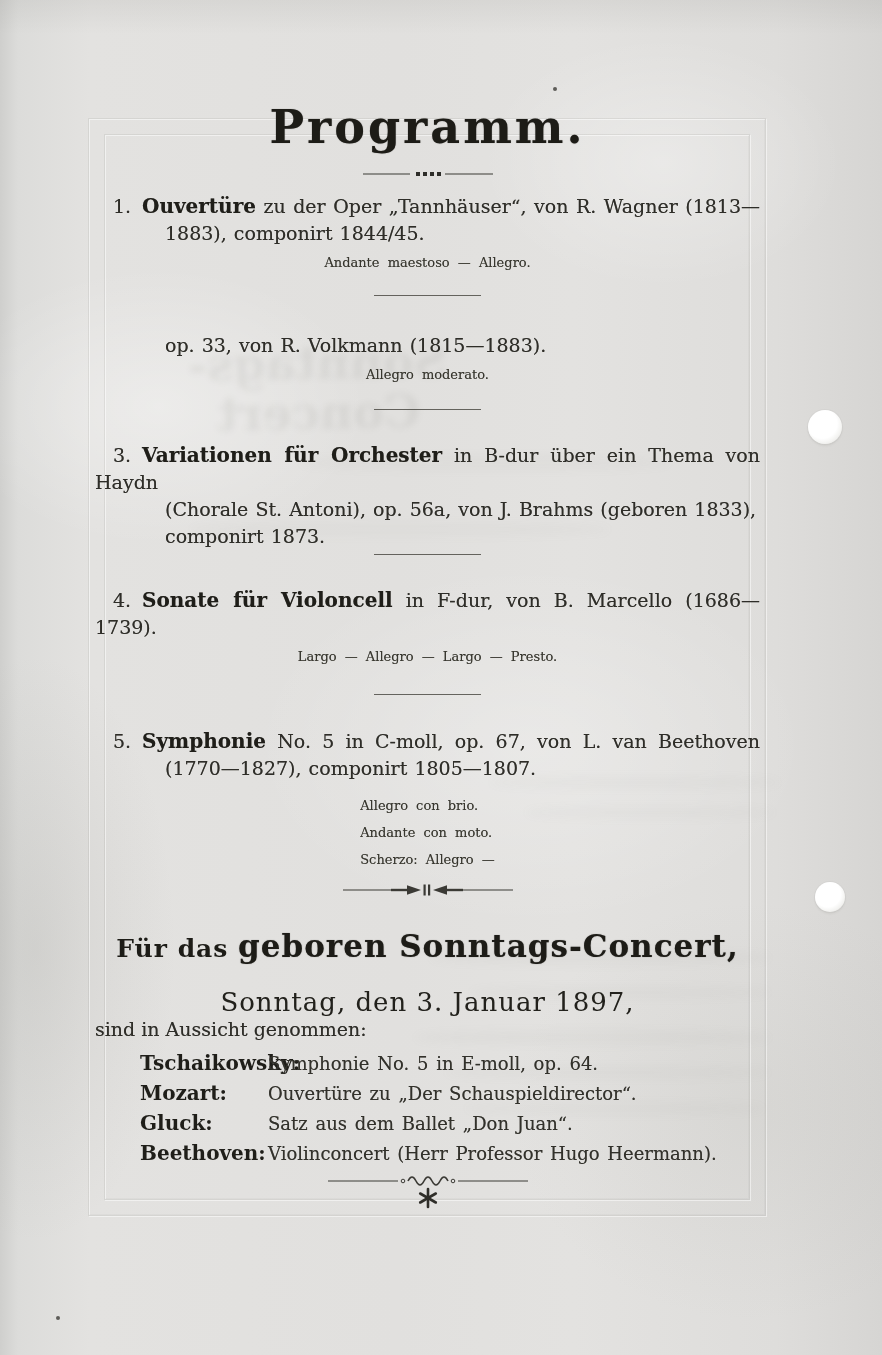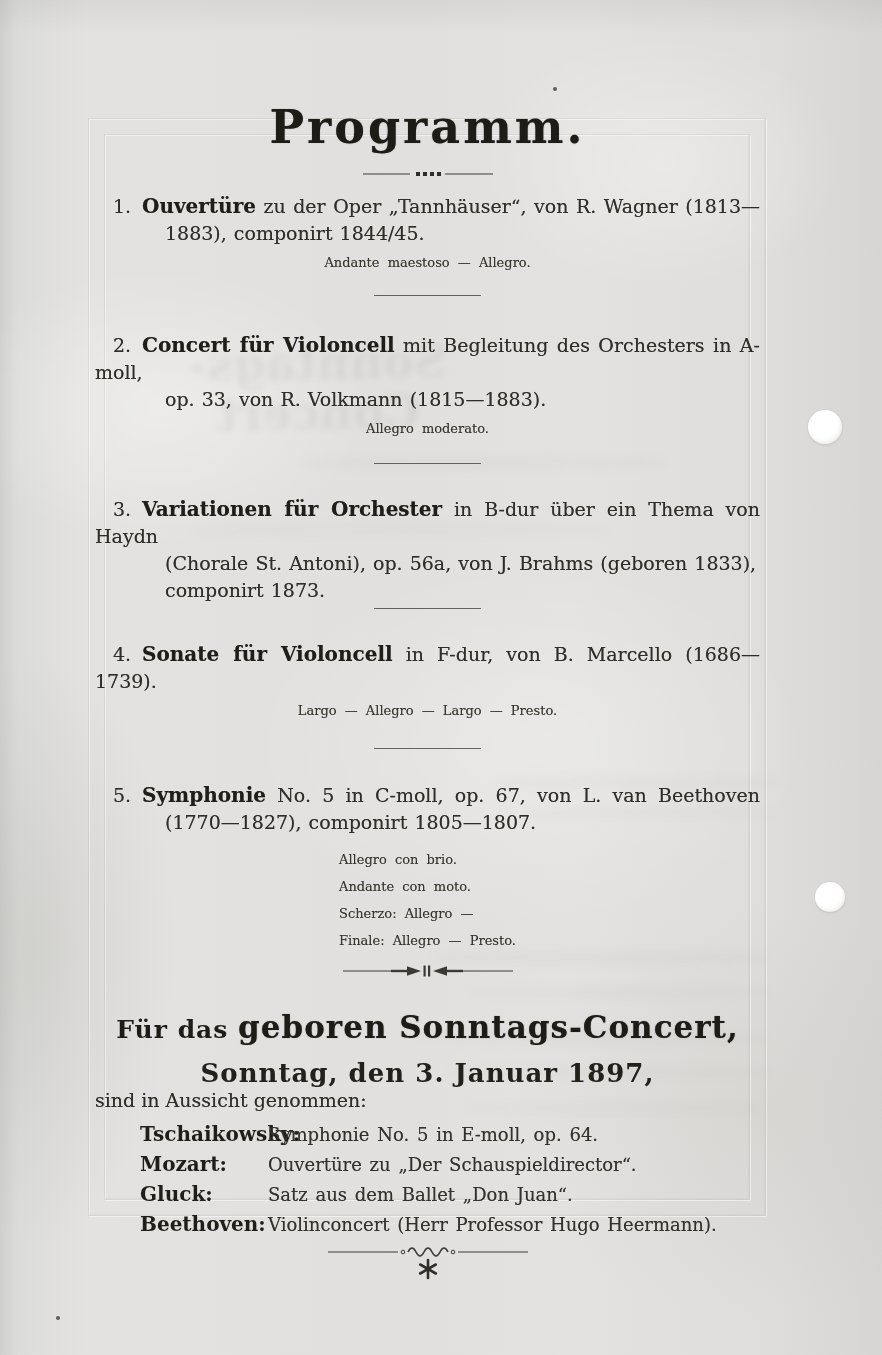--- a/index.html
+++ b/index.html
@@ -63,21 +63,21 @@
   .divider{width:107px;height:1px;background:rgba(58,56,50,0.75);margin:0 auto;}
   .mt-i1{margin-top:14px;} .d1{margin-top:21px;}
   .mt-i2{margin-top:36px;} .d2{margin-top:23px;}
   .mt-i3{margin-top:32px;} .d3{margin-top:4px;}
   .mt-i4{margin-top:32px;} .d4{margin-top:26px;}
   .mt-i5{margin-top:33px;}
   .arrow-orn{display:block;margin:9px auto 0;}
   .announce-heading{margin-top:30px;text-align:center;color:#1d1c17;white-space:nowrap;}
   .announce-heading .fd{font-size:25px;font-weight:bold;letter-spacing:1px;}
   .announce-heading .emph{font-size:31px;font-weight:bold;letter-spacing:1px;text-shadow:0 0 1px rgba(29,28,23,0.5);}
-  .announce-date{margin-top:13px;text-align:center;font-size:26px;font-weight:bold;color:#22211c;letter-spacing:1px;}
+  .announce-date{margin-top:23px;text-align:center;font-size:26px;font-weight:normal;color:#22211c;letter-spacing:1px;}
   .lead-in{font-size:19px;line-height:24px;color:#2e2d28;text-shadow:0 0 .5px rgba(46,45,40,0.55);}
   .ann-table{margin-top:8px;}
   .ann-row{padding-left:45px;line-height:28px;}
   .ann-name{display:inline-block;width:128px;font-size:20px;font-weight:bold;color:#1f1e19;}
   .ann-work{font-size:18px;color:#32312b;word-spacing:2px;text-shadow:0 0 .5px rgba(50,49,43,0.5);}
   .tail-orn{display:block;margin:4px auto 0;}
   svg .ink{stroke:#3b3a35;}
 </style>
 </head>
 <body>
@@ -118,21 +118,20 @@
     </svg>
 
     <div class="item mt-i1">
       <div class="pline first justified"><span class="num">1.</span><span class="lead">Ouvertüre</span><span> zu der Oper „Tannhäuser“, von R. Wagner (1813—</span></div>
       <div class="pline cont">1883), componirt 1844/45.</div>
       <div class="movement center">Andante maestoso — Allegro.</div>
     </div>
     <div class="divider d1"></div>
 
     <div class="item mt-i2">
-      <div class="pline first justified"><span class="num">2.</span><span class="lead">Concert für Violoncell</span><span> mit Begleitung des Orchesters in A-moll,</span></div>
       <div class="pline cont">op. 33, von R. Volkmann (1815—1883).</div>
       <div class="movement center">Allegro moderato.</div>
     </div>
     <div class="divider d2"></div>
 
     <div class="item mt-i3">
       <div class="pline first justified"><span class="num">3.</span><span class="lead">Variationen für Orchester</span><span> in B-dur über ein Thema von Haydn</span></div>
       <div class="pline cont">(Chorale St. Antoni), op. 56a, von J. Brahms (geboren 1833),</div>
       <div class="pline cont">componirt 1873.</div>
     </div>
@@ -144,21 +143,20 @@
     </div>
     <div class="divider d4"></div>
 
     <div class="item mt-i5">
       <div class="pline first justified"><span class="num">5.</span><span class="lead">Symphonie</span><span> No. 5 in C-moll, op. 67, von L. van Beethoven</span></div>
       <div class="pline cont">(1770—1827), componirt 1805—1807.</div>
       <div class="movements-block">
         <div class="movement">Allegro con brio.</div>
         <div class="movement">Andante con moto.</div>
         <div class="movement">Scherzo: Allegro —</div>
-        <div class="movement">Finale: Allegro — Presto.</div>
       </div>
     </div>
 
     <svg class="arrow-orn" width="170" height="16" viewBox="0 0 170 16">
       <line class="ink" x1="0" y1="8" x2="54" y2="8" stroke-width="1"></line>
       <line class="ink" x1="48" y1="8" x2="66" y2="8" stroke-width="2.4"></line>
       <polygon points="78,8 64,3.2 64,12.8" fill="#3b3a35"></polygon>
       <rect x="80.5" y="2.5" width="2.2" height="11" fill="#3b3a35"></rect>
       <rect x="85" y="2.5" width="2.2" height="11" fill="#3b3a35"></rect>
       <polygon points="90,8 104,3.2 104,12.8" fill="#3b3a35"></polygon>

